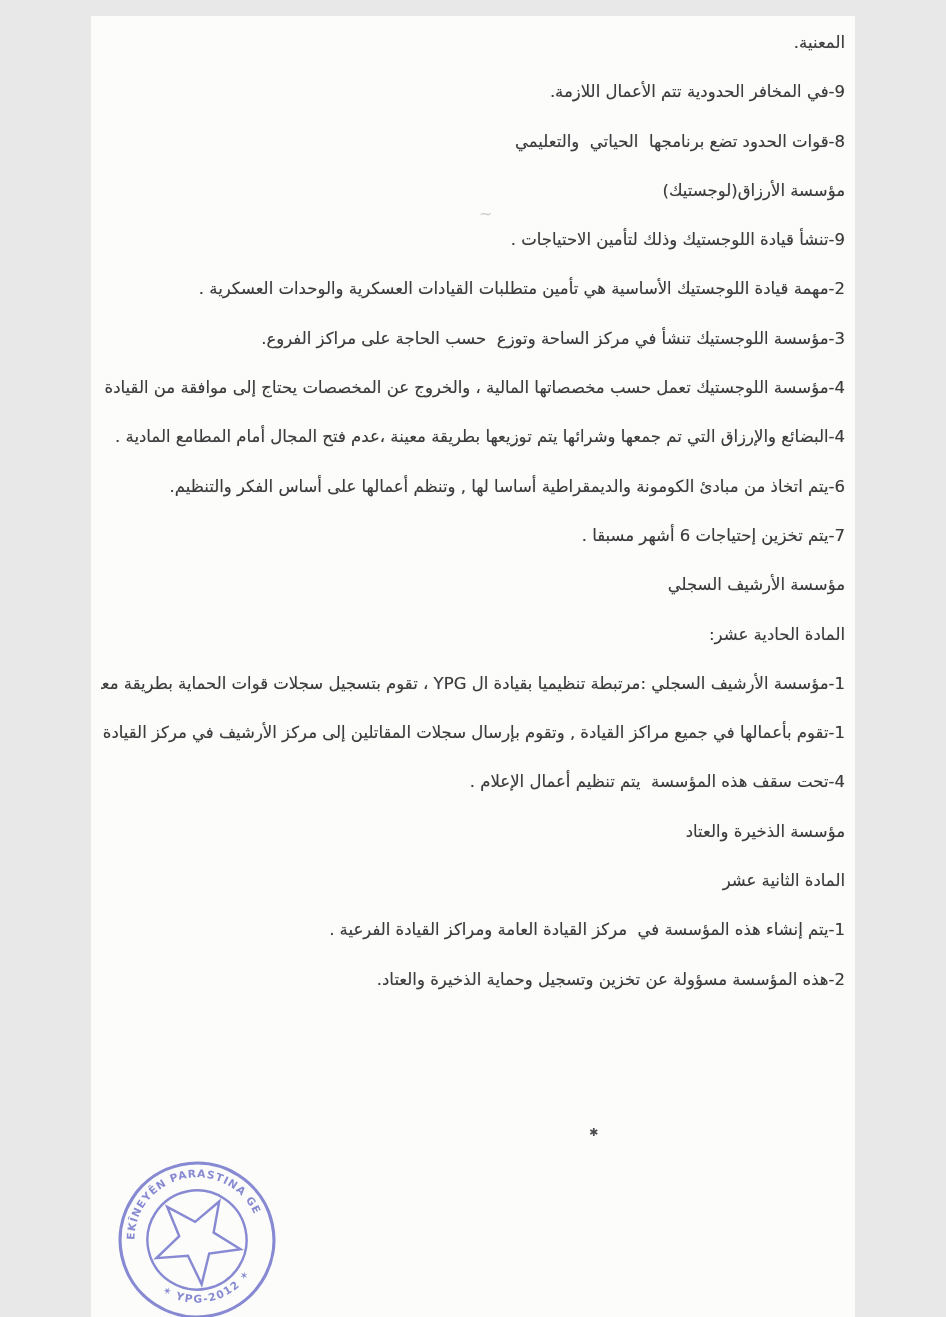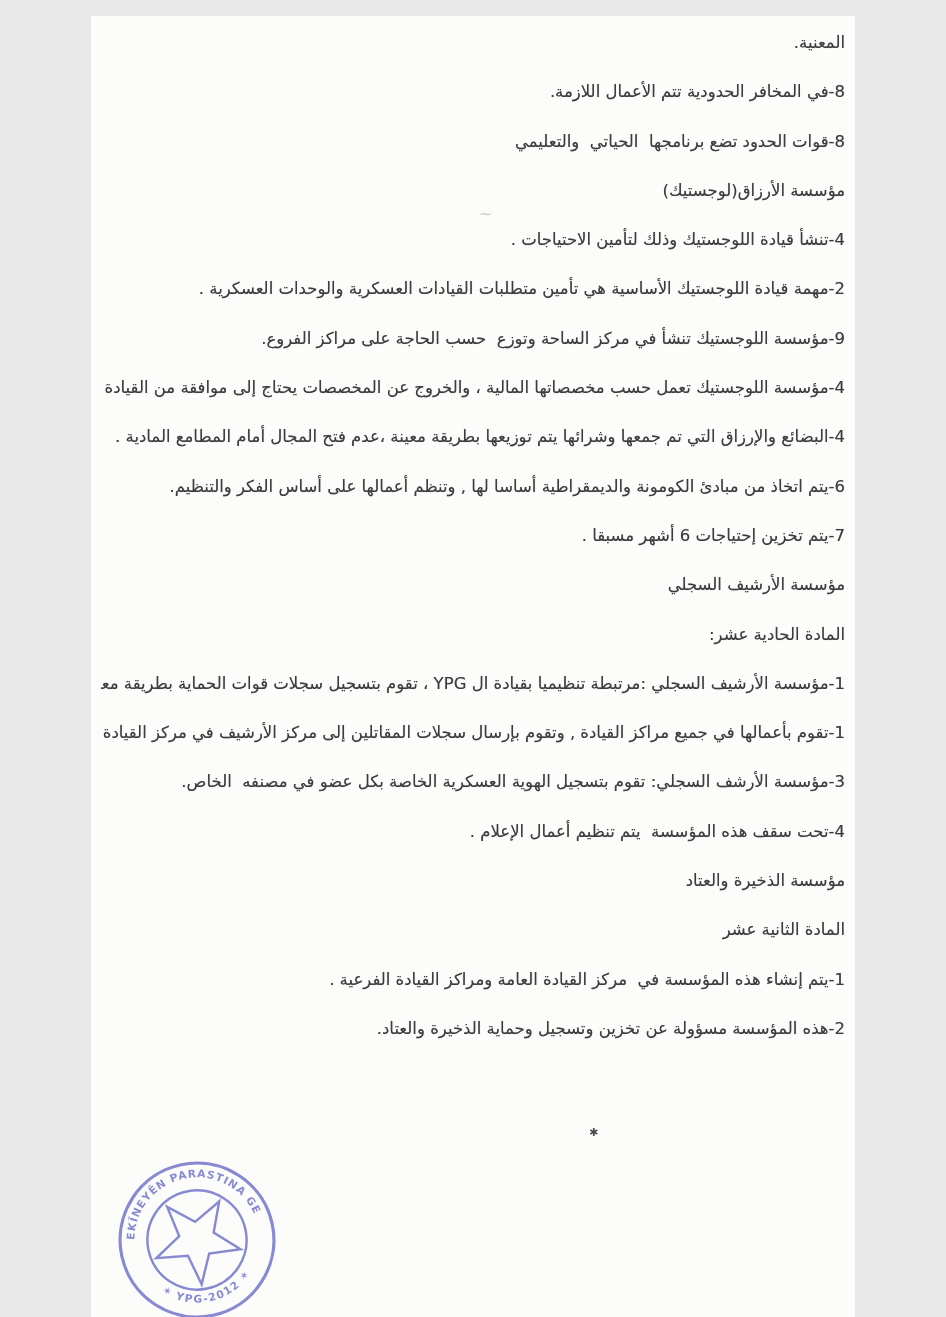--- a/index.html
+++ b/index.html
@@ -54,35 +54,34 @@
     filter: blur(0.4px);
   }
 </style>
 </head>
 <body>
 
 <div class="page">
 
   <div class="doc-text" id="doc-lines">
       <div class="line">المعنية.</div>
-      <div class="line">8-في المخافر الحدودية تتم الأعمال اللازمة.</div>
+      <div class="line">9-في المخافر الحدودية تتم الأعمال اللازمة.</div>
       <div class="line">8-قوات الحدود تضع برنامجها  الحياتي  والتعليمي</div>
       <div class="line">مؤسسة الأرزاق(لوجستيك)</div>
-      <div class="line">4-تنشأ قيادة اللوجستيك وذلك لتأمين الاحتياجات .</div>
+      <div class="line">9-تنشأ قيادة اللوجستيك وذلك لتأمين الاحتياجات .</div>
       <div class="line">2-مهمة قيادة اللوجستيك الأساسية هي تأمين متطلبات القيادات العسكرية والوحدات العسكرية .</div>
-      <div class="line">9-مؤسسة اللوجستيك تنشأ في مركز الساحة وتوزع  حسب الحاجة على مراكز الفروع.</div>
+      <div class="line">3-مؤسسة اللوجستيك تنشأ في مركز الساحة وتوزع  حسب الحاجة على مراكز الفروع.</div>
       <div class="line">4-مؤسسة اللوجستيك تعمل حسب مخصصاتها المالية ، والخروج عن المخصصات يحتاج إلى موافقة من القيادة العليا.</div>
       <div class="line">4-البضائع والإرزاق التي تم جمعها وشرائها يتم توزيعها بطريقة معينة ،عدم فتح المجال أمام المطامع المادية .</div>
       <div class="line">6-يتم اتخاذ من مبادئ الكومونة والديمقراطية أساسا لها , وتنظم أعمالها على أساس الفكر والتنظيم.</div>
       <div class="line">7-يتم تخزين إحتياجات 6 أشهر مسبقا .</div>
       <div class="line">مؤسسة الأرشيف السجلي</div>
       <div class="line">المادة الحادية عشر:</div>
       <div class="line">1-مؤسسة الأرشيف السجلي :مرتبطة تنظيميا بقيادة ال YPG ، تقوم بتسجيل سجلات قوات الحماية بطريقة معينة منظمة.</div>
       <div class="line">1-تقوم بأعمالها في جميع مراكز القيادة , وتقوم بإرسال سجلات المقاتلين إلى مركز الأرشيف في مركز القيادة العامة .</div>
-      <div class="line">3-مؤسسة الأرشف السجلي: تقوم بتسجيل الهوية العسكرية الخاصة بكل عضو في مصنفه  الخاص.</div>
       <div class="line">4-تحت سقف هذه المؤسسة  يتم تنظيم أعمال الإعلام .</div>
       <div class="line">مؤسسة الذخيرة والعتاد</div>
       <div class="line">المادة الثانية عشر</div>
       <div class="line">1-يتم إنشاء هذه المؤسسة في  مركز القيادة العامة ومراكز القيادة الفرعية .</div>
       <div class="line">2-هذه المؤسسة مسؤولة عن تخزين وتسجيل وحماية الذخيرة والعتاد.</div>
     </div>
 
   <span class="tilde-artifact">~</span>
 
   <span class="stray-mark">✱</span>

